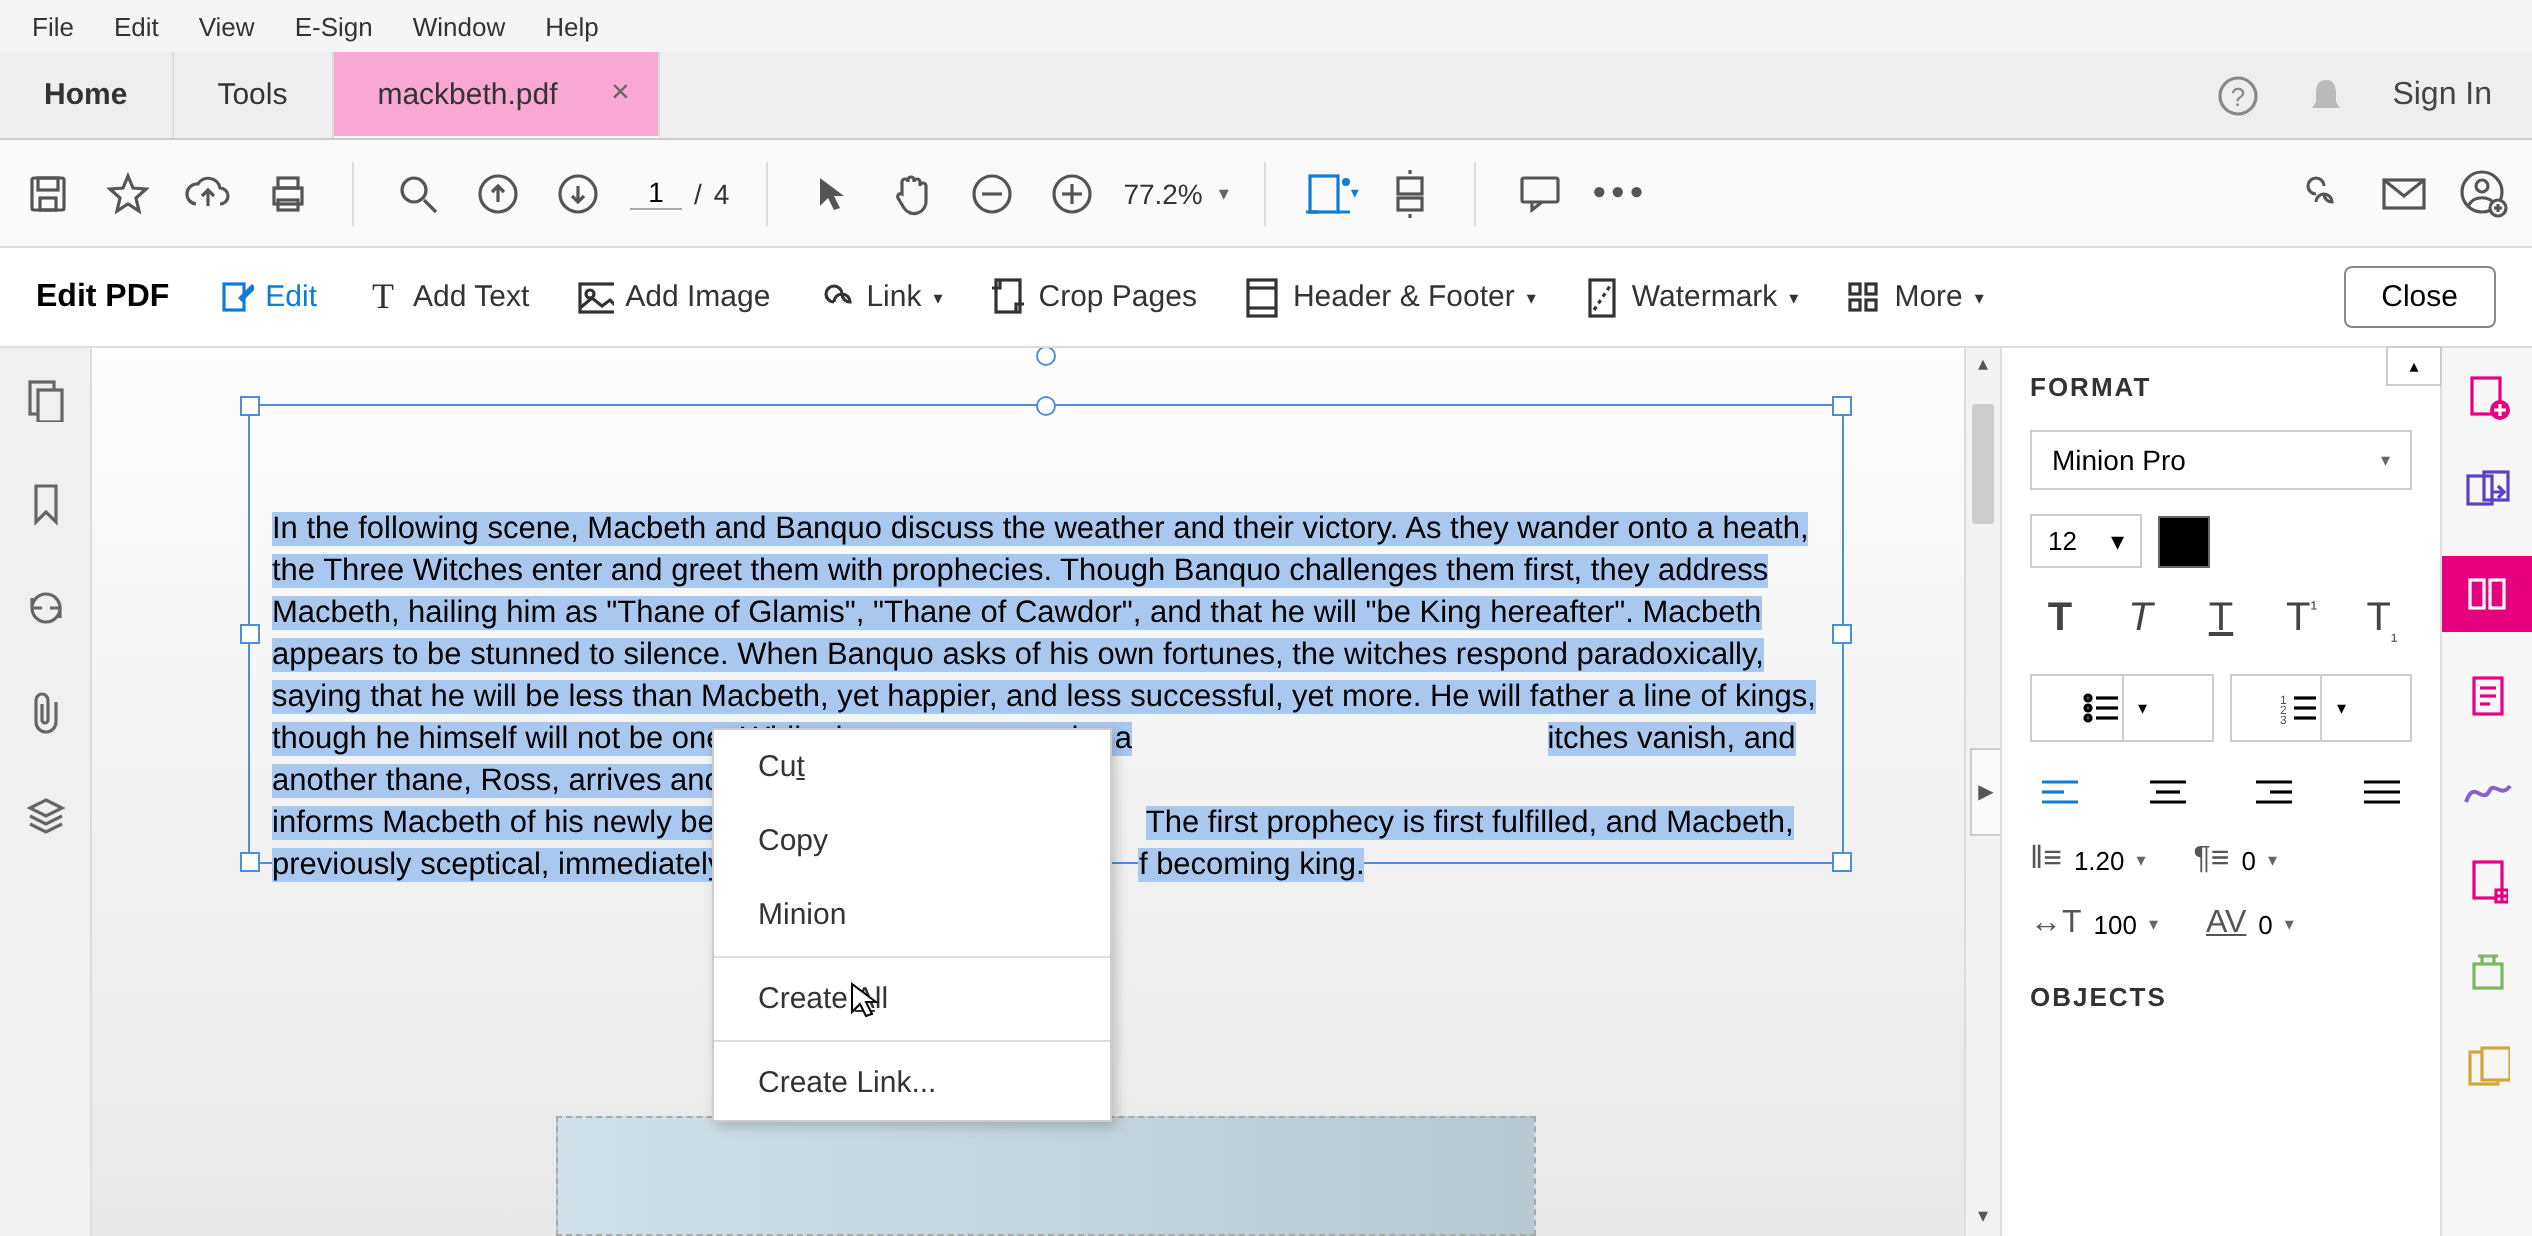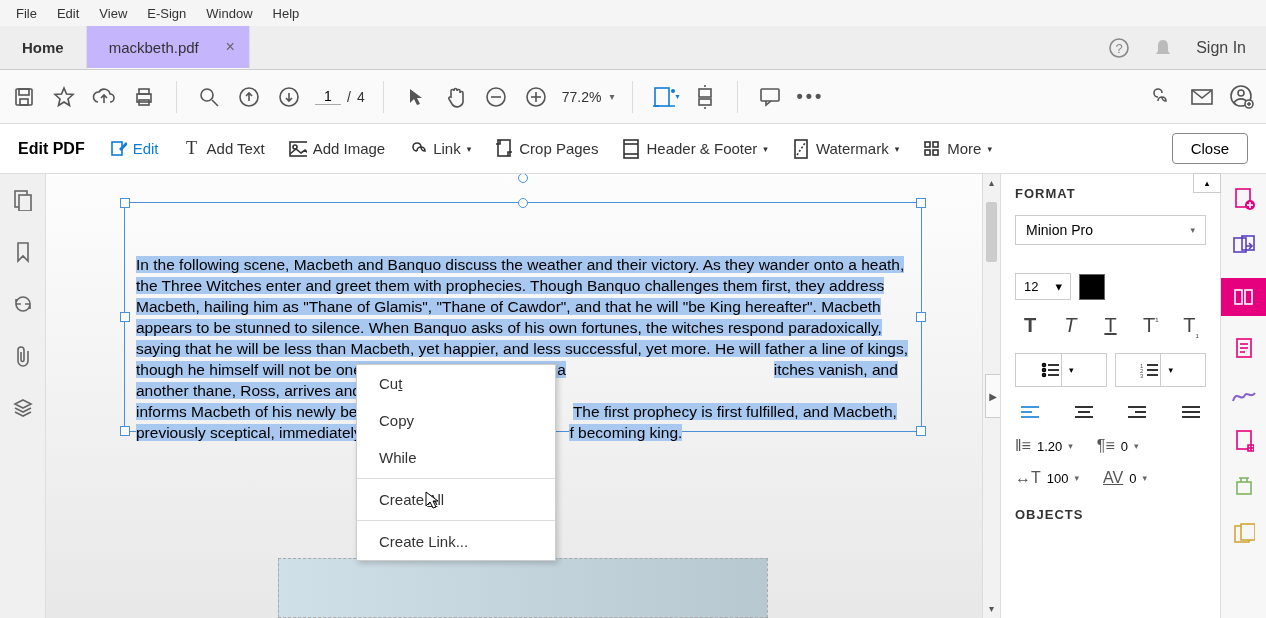--- a/index.html
+++ b/index.html
@@ -6,21 +6,21 @@
 body { width: 1266px; height: 618px; overflow: hidden; background: #fff; position: relative; }
 
 
 .menubar { height: 26px; background: #f5f5f5; display: flex; align-items: center; padding: 0 6px; font-size: 13px; color: #333; }
 .menubar .mi { padding: 3px 10px; cursor: default; }
 
 
 .tabbar { height: 44px; background: #eee; display: flex; align-items: stretch; border-bottom: 1px solid #ccc; }
 .tabbar .tab { display: flex; align-items: center; justify-content: center; padding: 0 22px; font-size: 15px; color: #333; border-right: 1px solid #ddd; position: relative; }
 .tabbar .tab.home { font-weight: 700; }
-.tabbar .tab.active { background: #c4b5fd; border-bottom: 1px solid #fafafa; padding-right: 50px; }
+.tabbar .tab.active { background: #f9a8d4; border-bottom: 1px solid #fafafa; padding-right: 50px; }
 .tabbar .tab .tab-close { position: absolute; right: 14px; font-size: 16px; color: #666; }
 .tabbar .spacer { flex: 1; }
 .tabbar .r { display: flex; align-items: center; padding-right: 20px; gap: 22px; }
 .r .ico { width: 22px; height: 22px; display:flex; align-items:center; justify-content:center; color:#888; }
 .signin { font-size: 16px; color: #444; }
 
 
 .toolbar { height: 54px; background: #fafafa; border-bottom: 1px solid #ddd; display:flex; align-items:center; padding: 0 10px; gap: 12px; }
 .toolbar .ticon { width: 28px; height: 28px; display:flex; align-items:center; justify-content:center; color:#555; }
 .toolbar .sep { width:1px; height:32px; background:#ddd; margin:0 6px; }
@@ -65,21 +65,21 @@
 .cursor { position:absolute; left:378px; top:316px; z-index:60; pointer-events:none; }
 
 .imgph { position:absolute; left:232px; bottom:0; width:490px; height:60px; border:1px dashed #aaa; background:linear-gradient(90deg,#d0e0e8,#b8c8d0); }
 
 .collapse { position:absolute; right:-1px; top:50%; width:16px; height:44px; border:1px solid #ccc; background:#fafafa; display:flex; align-items:center; justify-content:center; font-size:10px; color:#555; transform:translateY(-50%); }
 .expandl { position:absolute; left:46px; top:56%; width:16px; height:36px; border:1px solid #ccc; background:#fafafa; display:flex; align-items:center; justify-content:center; font-size:10px; color:#555; }
 
 
 .fmt { width:220px; border-left:1px solid #ddd; background:#fff; padding:12px 14px; font-size:13px; position:relative; }
 .fmt h4 { font-size:13px; letter-spacing:1px; color:#333; margin-bottom:14px; }
-.fmt .dd { border:1px solid #ccc; padding:6px 10px; display:flex; justify-content:space-between; align-items:center; font-size:14px; margin-bottom:28px; }
+.fmt .dd { border:1px solid #ccc; padding:6px 10px; display:flex; justify-content:space-between; align-items:center; font-size:14px; margin-bottom:12px; }
 .fmt .dd .crt { font-size:9px; color:#666; }
 .fmt .row { display:flex; align-items:center; gap:8px; margin-bottom:14px; }
 .fmt .sz { border:1px solid #ccc; width:56px; padding:5px 8px; display:flex; justify-content:space-between; align-items:flex-end; }
 .fmt .swatch { width:26px; height:26px; background:#000; border:1px solid #666; }
 .fmt .trow { display:flex; justify-content:space-between; margin-bottom:14px; font-family:Georgia,serif; font-size:20px; color:#444; }
 .fmt .trow span { width:30px; text-align:center; }
 .fmt .lbtns { display:flex; gap:8px; margin-bottom:14px; }
 .fmt .lb { border:1px solid #ccc; flex:1; height:34px; display:flex; align-items:center; justify-content:center; position:relative; }
 .fmt .lb .cr { border-left:1px solid #ccc; width:20px; height:100%; display:flex; align-items:center; justify-content:center; font-size:9px; }
 .fmt .arow { display:flex; justify-content:space-between; margin-bottom:14px; }
@@ -105,20 +105,21 @@
   <div class="mi">File</div>
   <div class="mi">Edit</div>
   <div class="mi">View</div>
   <div class="mi">E-Sign</div>
   <div class="mi">Window</div>
   <div class="mi">Help</div>
 </div>
 
 <div class="tabbar">
   <div class="tab home">Home</div>
+  <div class="tab">Tools</div>
   <div class="tab active">
     <span>mackbeth.pdf</span>
     <span class="tab-close">×</span>
   </div>
   <div class="spacer"></div>
   <div class="r">
     <div class="ico">
         <svg width="22" height="22">
           <circle cx="11" cy="11" r="9"></circle>
           <text x="11" y="16" text-anchor="middle" font-size="13" fill="#888" stroke="none">?</text>
@@ -392,21 +393,21 @@
       <span style="display:inline-block;width:200px"></span>
       <span class="hl">The first prophecy is first fulfilled, and Macbeth,</span><br>
       <span class="hl">previously sceptical, immediately</span>
       <span style="display:inline-block;width:200px"></span>
       <span class="hl">f becoming king.</span>
     </div>
 
     <div class="ctx">
       <div class="ci"><span>Cu</span><u class="acc">t</u><span></span></div>
       <div class="ci">Copy</div>
-      <div class="ci">While</div>
+      <div class="ci">Minion</div>
       <div class="divider"></div>
       <div class="ci"><span>Create </span><u class="acc">A</u><span>ll</span></div>
       <div class="divider"></div>
       <div class="ci">Create Link...</div>
     </div>
     <svg class="cursor" width="18" height="20">
         <path d="M2 2 L2 16 L6 12 L9 18 L12 17 L9 11 L14 11 Z" fill="#fff" stroke="#000" stroke-width="1"></path>
       </svg>
 
     <div class="imgph"></div>

